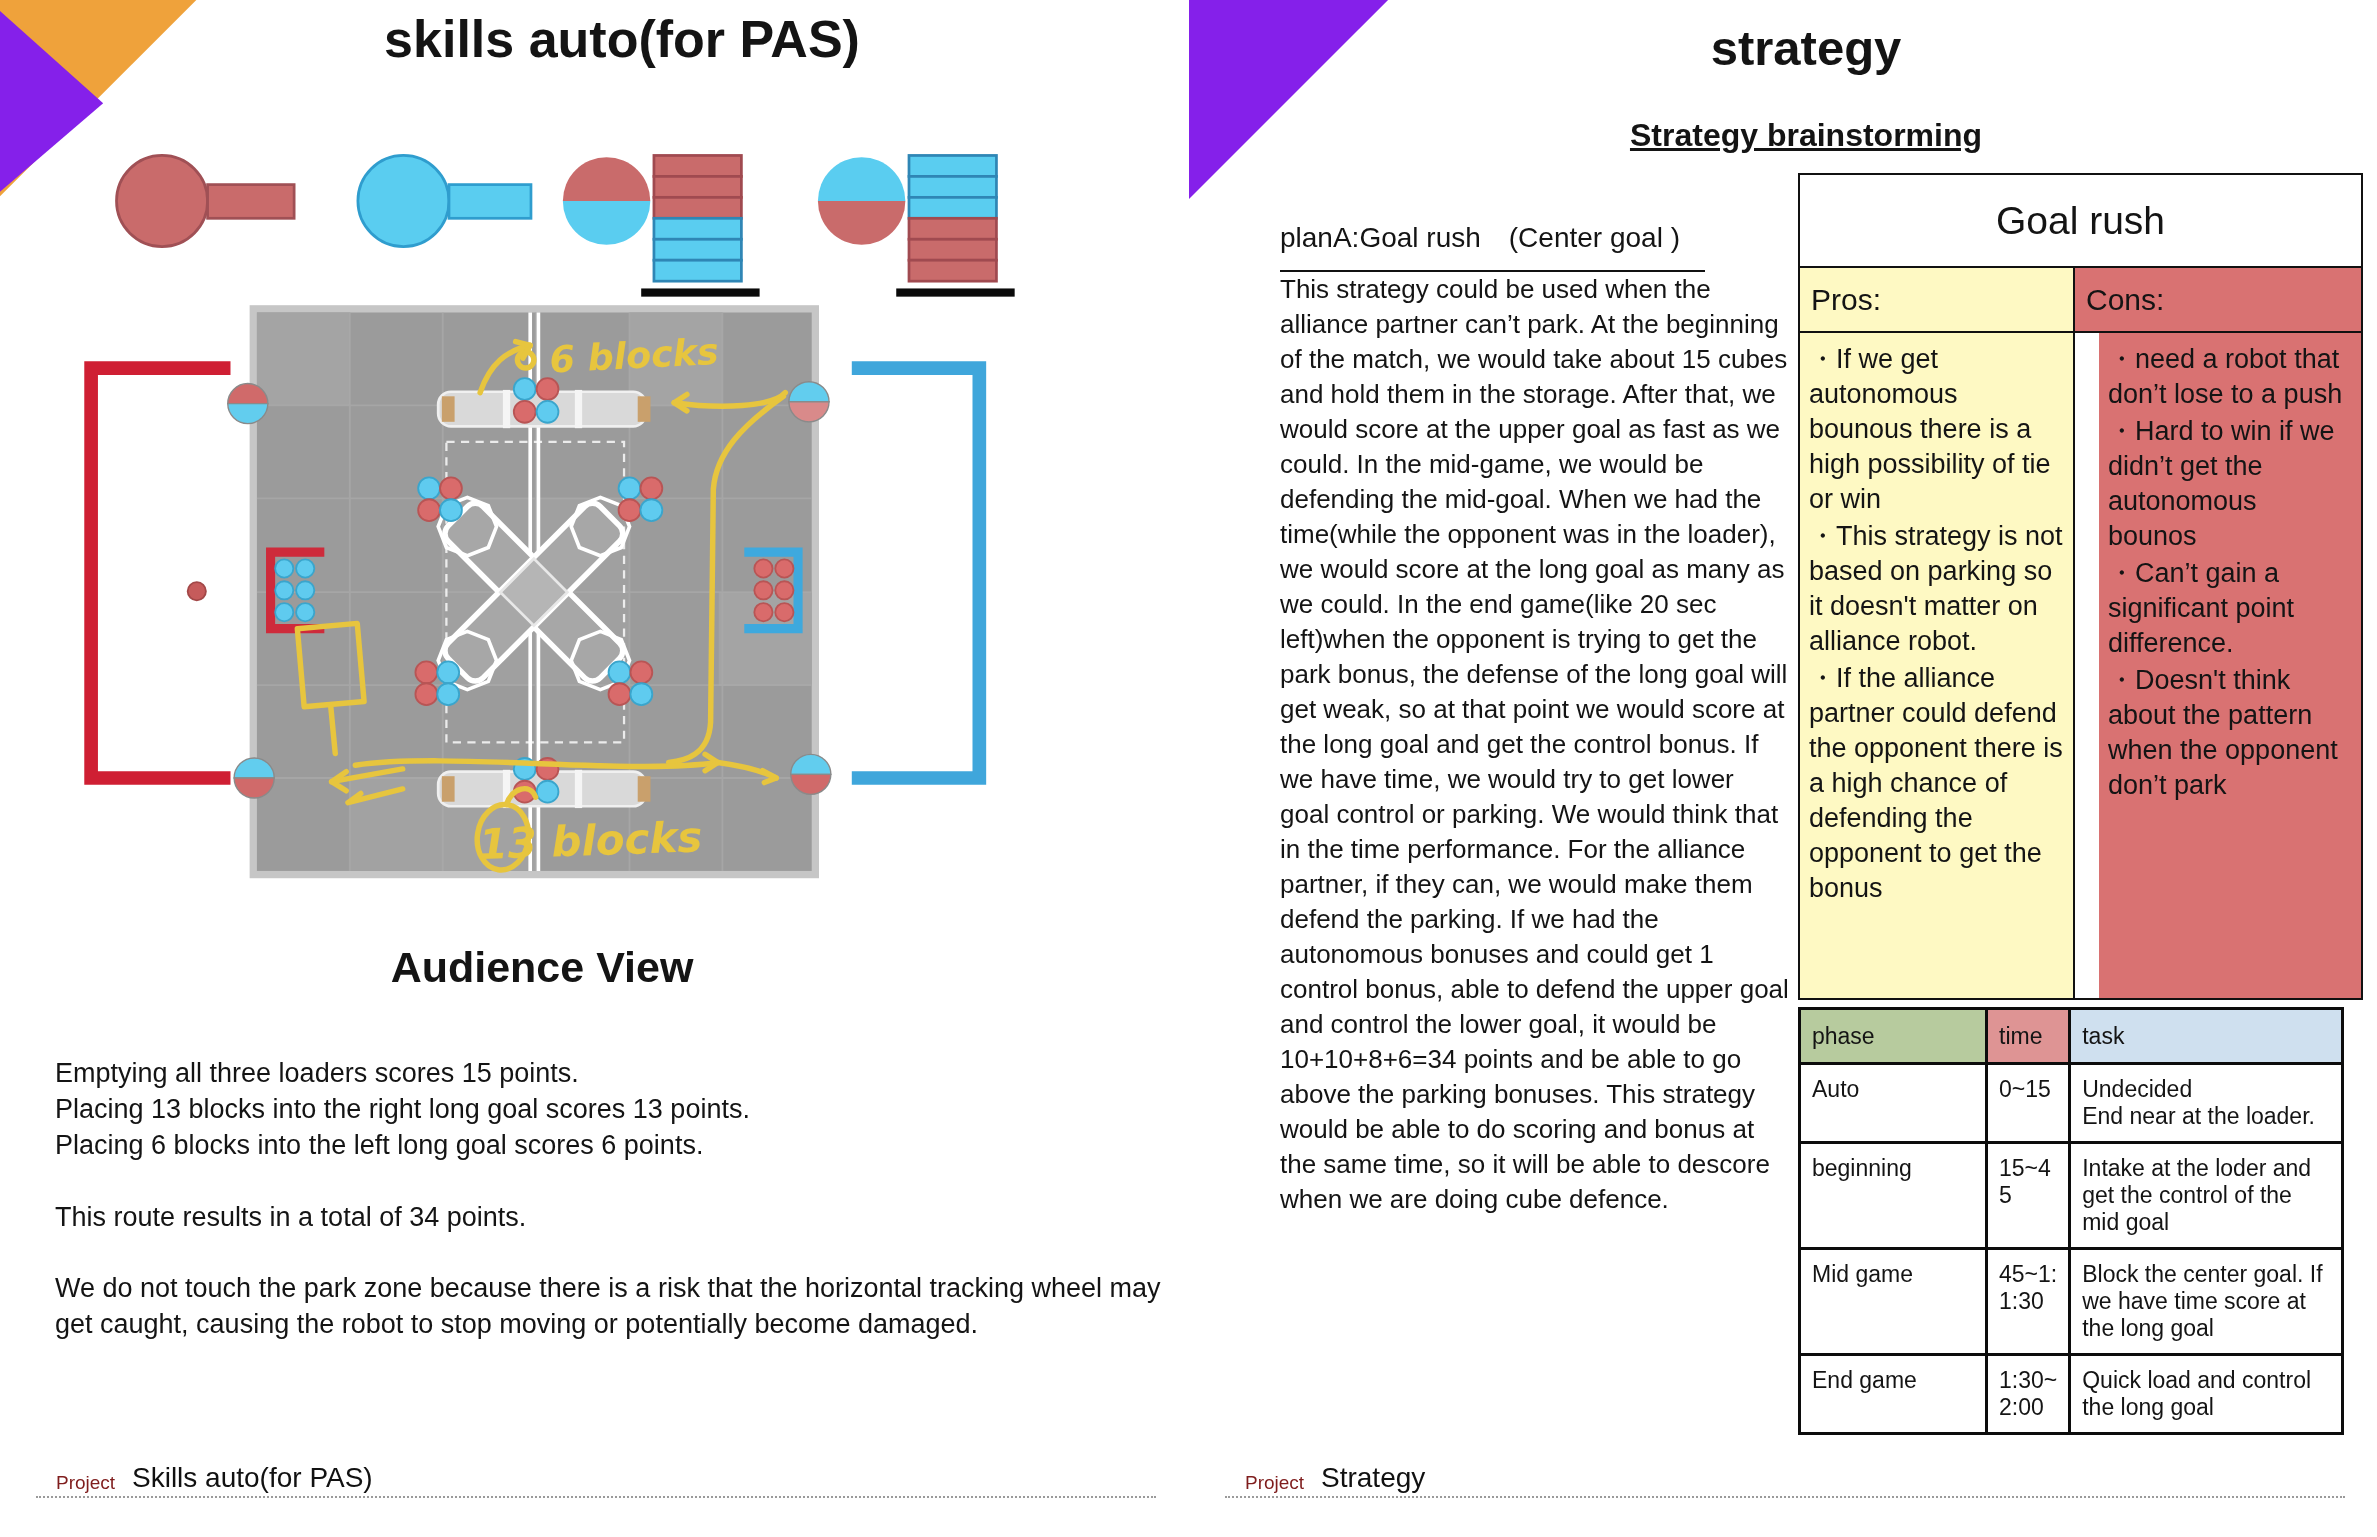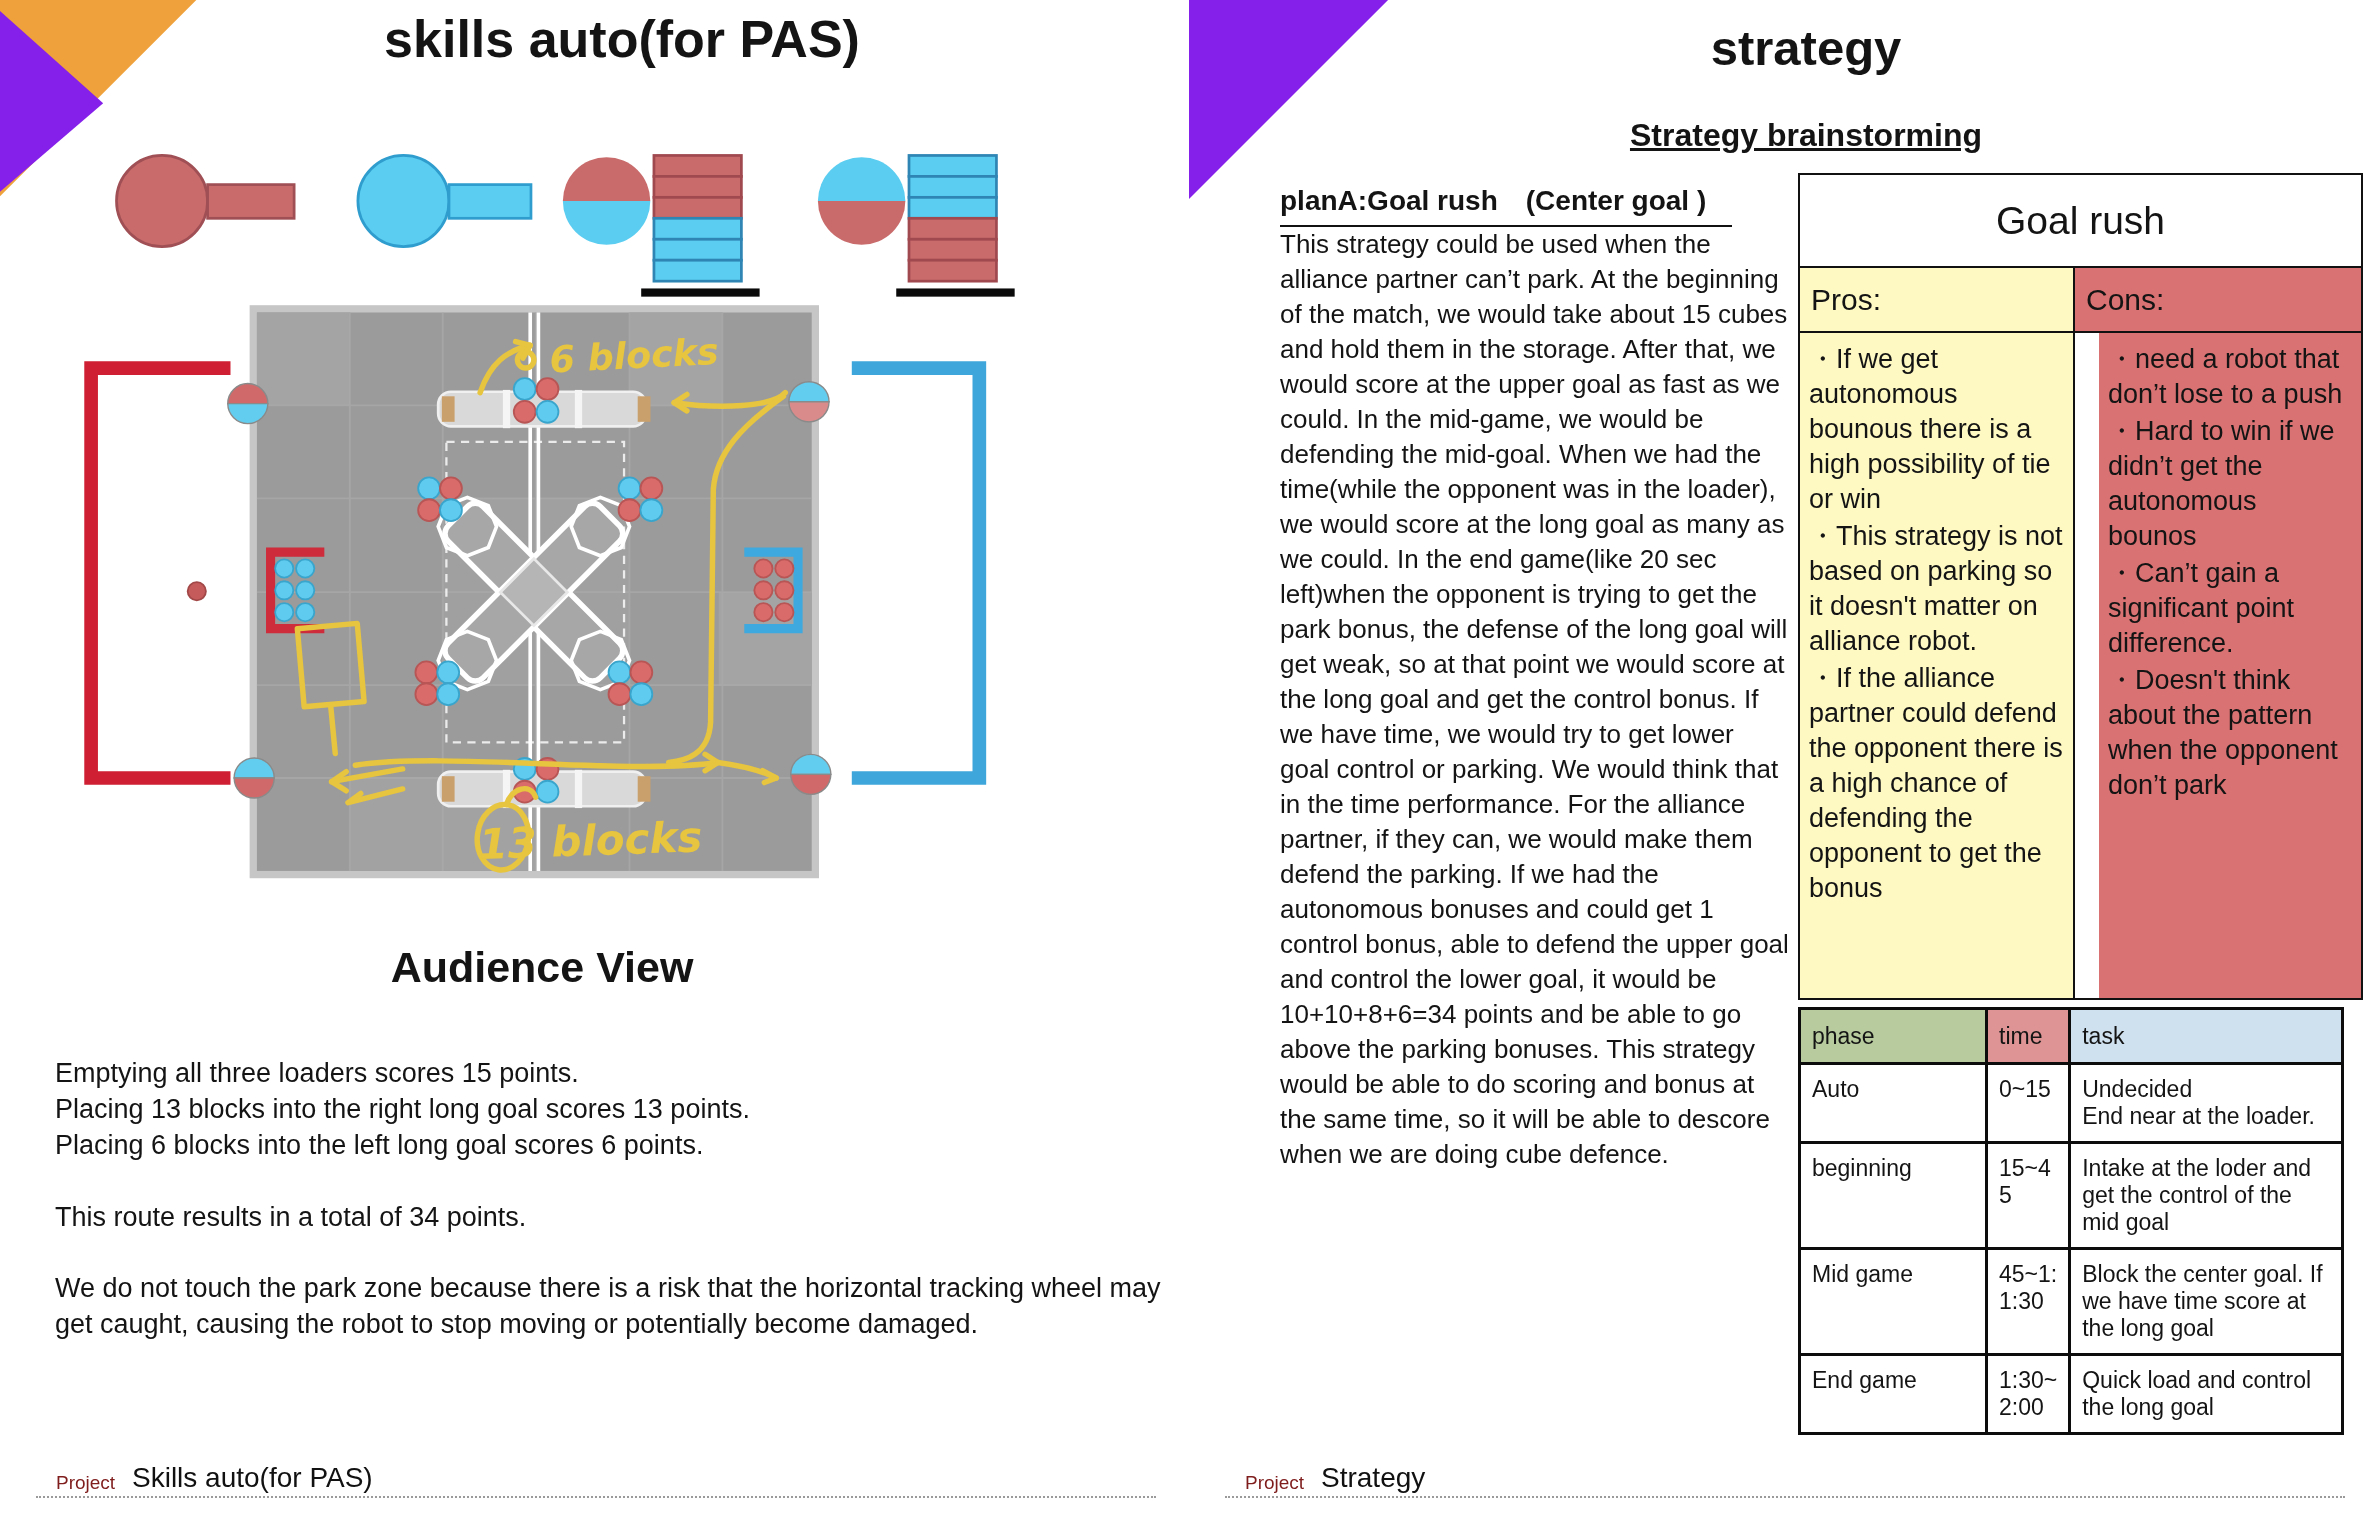--- a/index.html
+++ b/index.html
@@ -7,21 +7,21 @@
           font-family:"Liberation Sans", sans-serif;color:#141414;}
   .abs{position:absolute;}
 
   
   .page-title{font-weight:bold;font-size:52px;letter-spacing:0px;text-align:center;}
   .caption-title{font-weight:bold;font-size:43px;text-align:center;}
   .sub-title{font-weight:bold;font-size:32px;text-align:center;text-decoration:underline;}
 
   
   .body-text{font-size:27px;line-height:36px;white-space:pre-line;}
-  .plan-head{font-weight:bold;font-size:28px;border-bottom:2.7px solid #111;display:inline-block;padding-right:25.5px;padding-bottom:5px;}
+  .plan-head{font-weight:normal;font-size:28px;border-bottom:2.7px solid #111;display:inline-block;padding-right:25.5px;padding-bottom:13px;margin-top:37px;}
   .plan-body{font-size:26px;line-height:35px;text-align:left;}
 
   
   .gr-table{position:absolute;left:1798px;top:173px;width:565px;border:2.7px solid #111;background:#fff;box-sizing:border-box;}
   .gr-title{height:91px;display:flex;align-items:center;justify-content:center;font-size:39px;border-bottom:2.7px solid #111;background:#ffffff;}
   .gr-head{display:grid;grid-template-columns:275px 1fr;border-bottom:2.7px solid #111;}
   .gr-head > div{padding:14.6px 11px;font-size:30px;box-sizing:border-box;}
   .gr-body{display:grid;grid-template-columns:275px 1fr;height:665px;gap:24px;}
   .gr-body > div{padding:9px 9px;font-size:27px;line-height:35px;box-sizing:border-box;}
   .pros-bg{background:#fef9c3;border-right:2.7px solid #111;}

